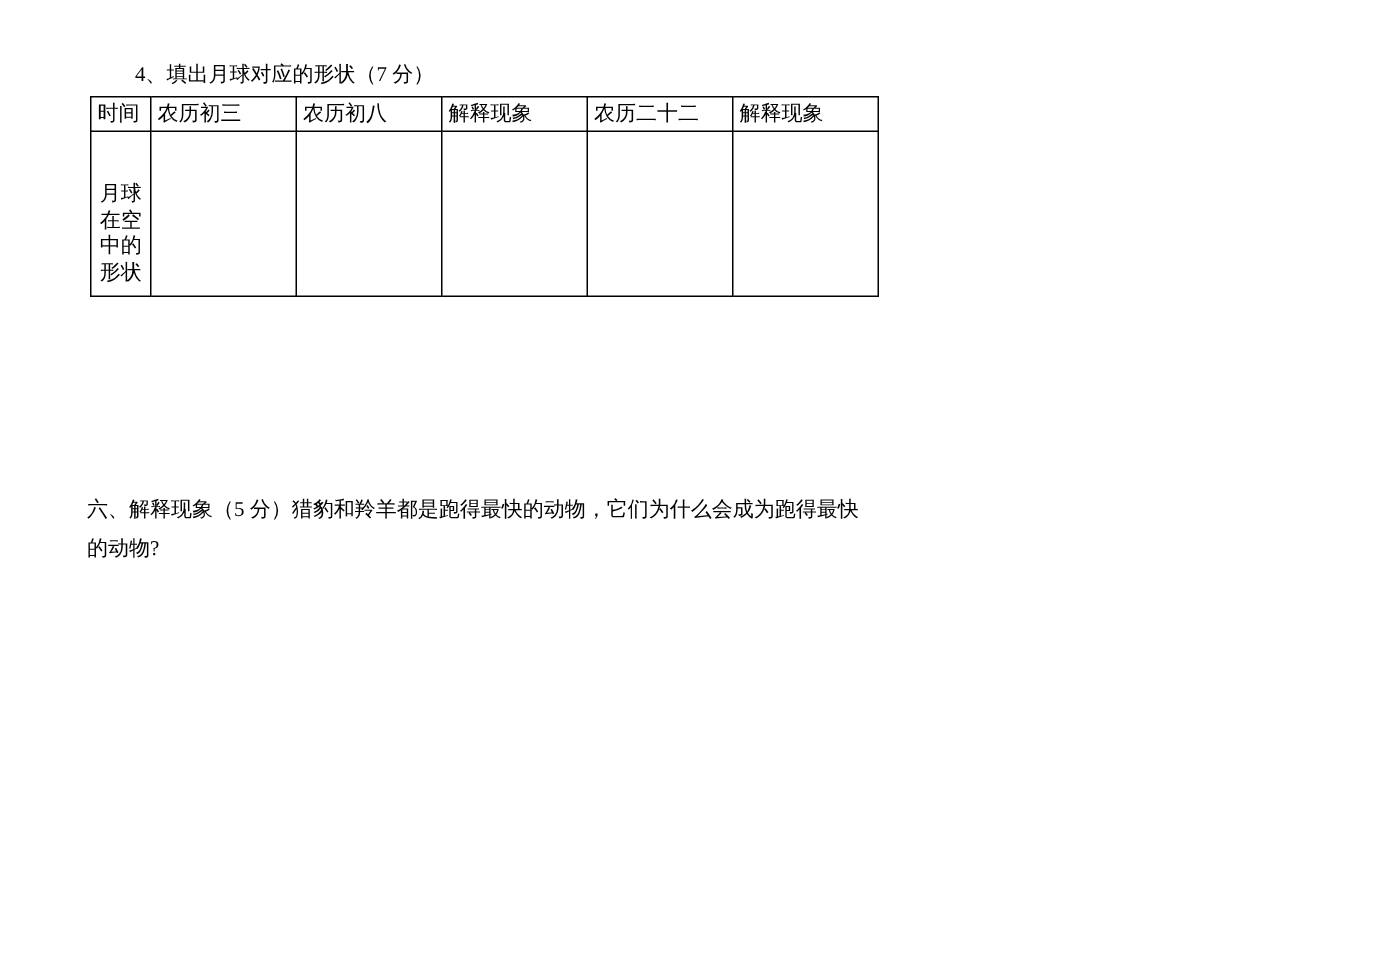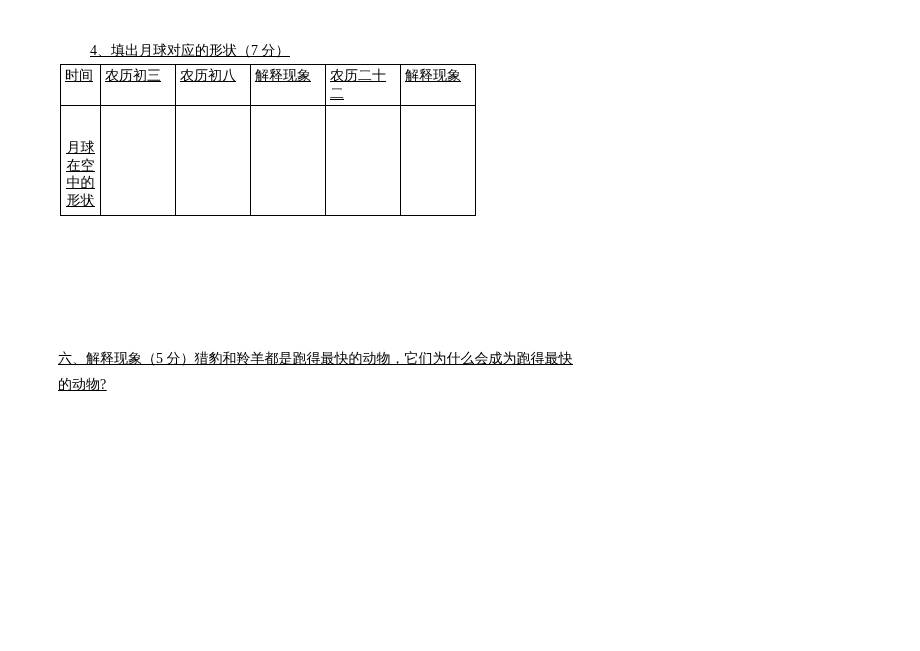--- a/index.html
+++ b/index.html
@@ -1,15 +1,15 @@
 <!DOCTYPE html>
 <html><head>
   <meta charset="utf-8">
   <style>
-    * { margin: 0; padding: 0; box-sizing: border-box; text-decoration: underline; }
+    * { margin: 0; padding: 0; box-sizing: border-box; }
     body {
       width: 920px;
       height: 651px;
       background: #ffffff;
       font-family: "SimSun", "宋体", serif;
       font-size: 14px;
       color: #000000;
       padding: 40px 30px 30px 30px;
     }
     .content {
@@ -29,21 +29,21 @@
     }
     table.moon-table td {
       border: 1px solid #000;
       font-size: 14px;
       text-align: left;
       vertical-align: top;
       padding: 2px 4px;
     }
     
     .col-time { width: 40px; padding: 2px 2px; }
-    .col-date { width: 75px; text-align: center; }
+    .col-date { width: 97px; text-align: center; }
     
     .hdr-td { height: 22px; }
     
     .body-label {
       height: 110px;
       width: 40px;
       padding: 4px 2px;
       line-height: 1.25;
       word-break: break-all;
       letter-spacing: 0;

